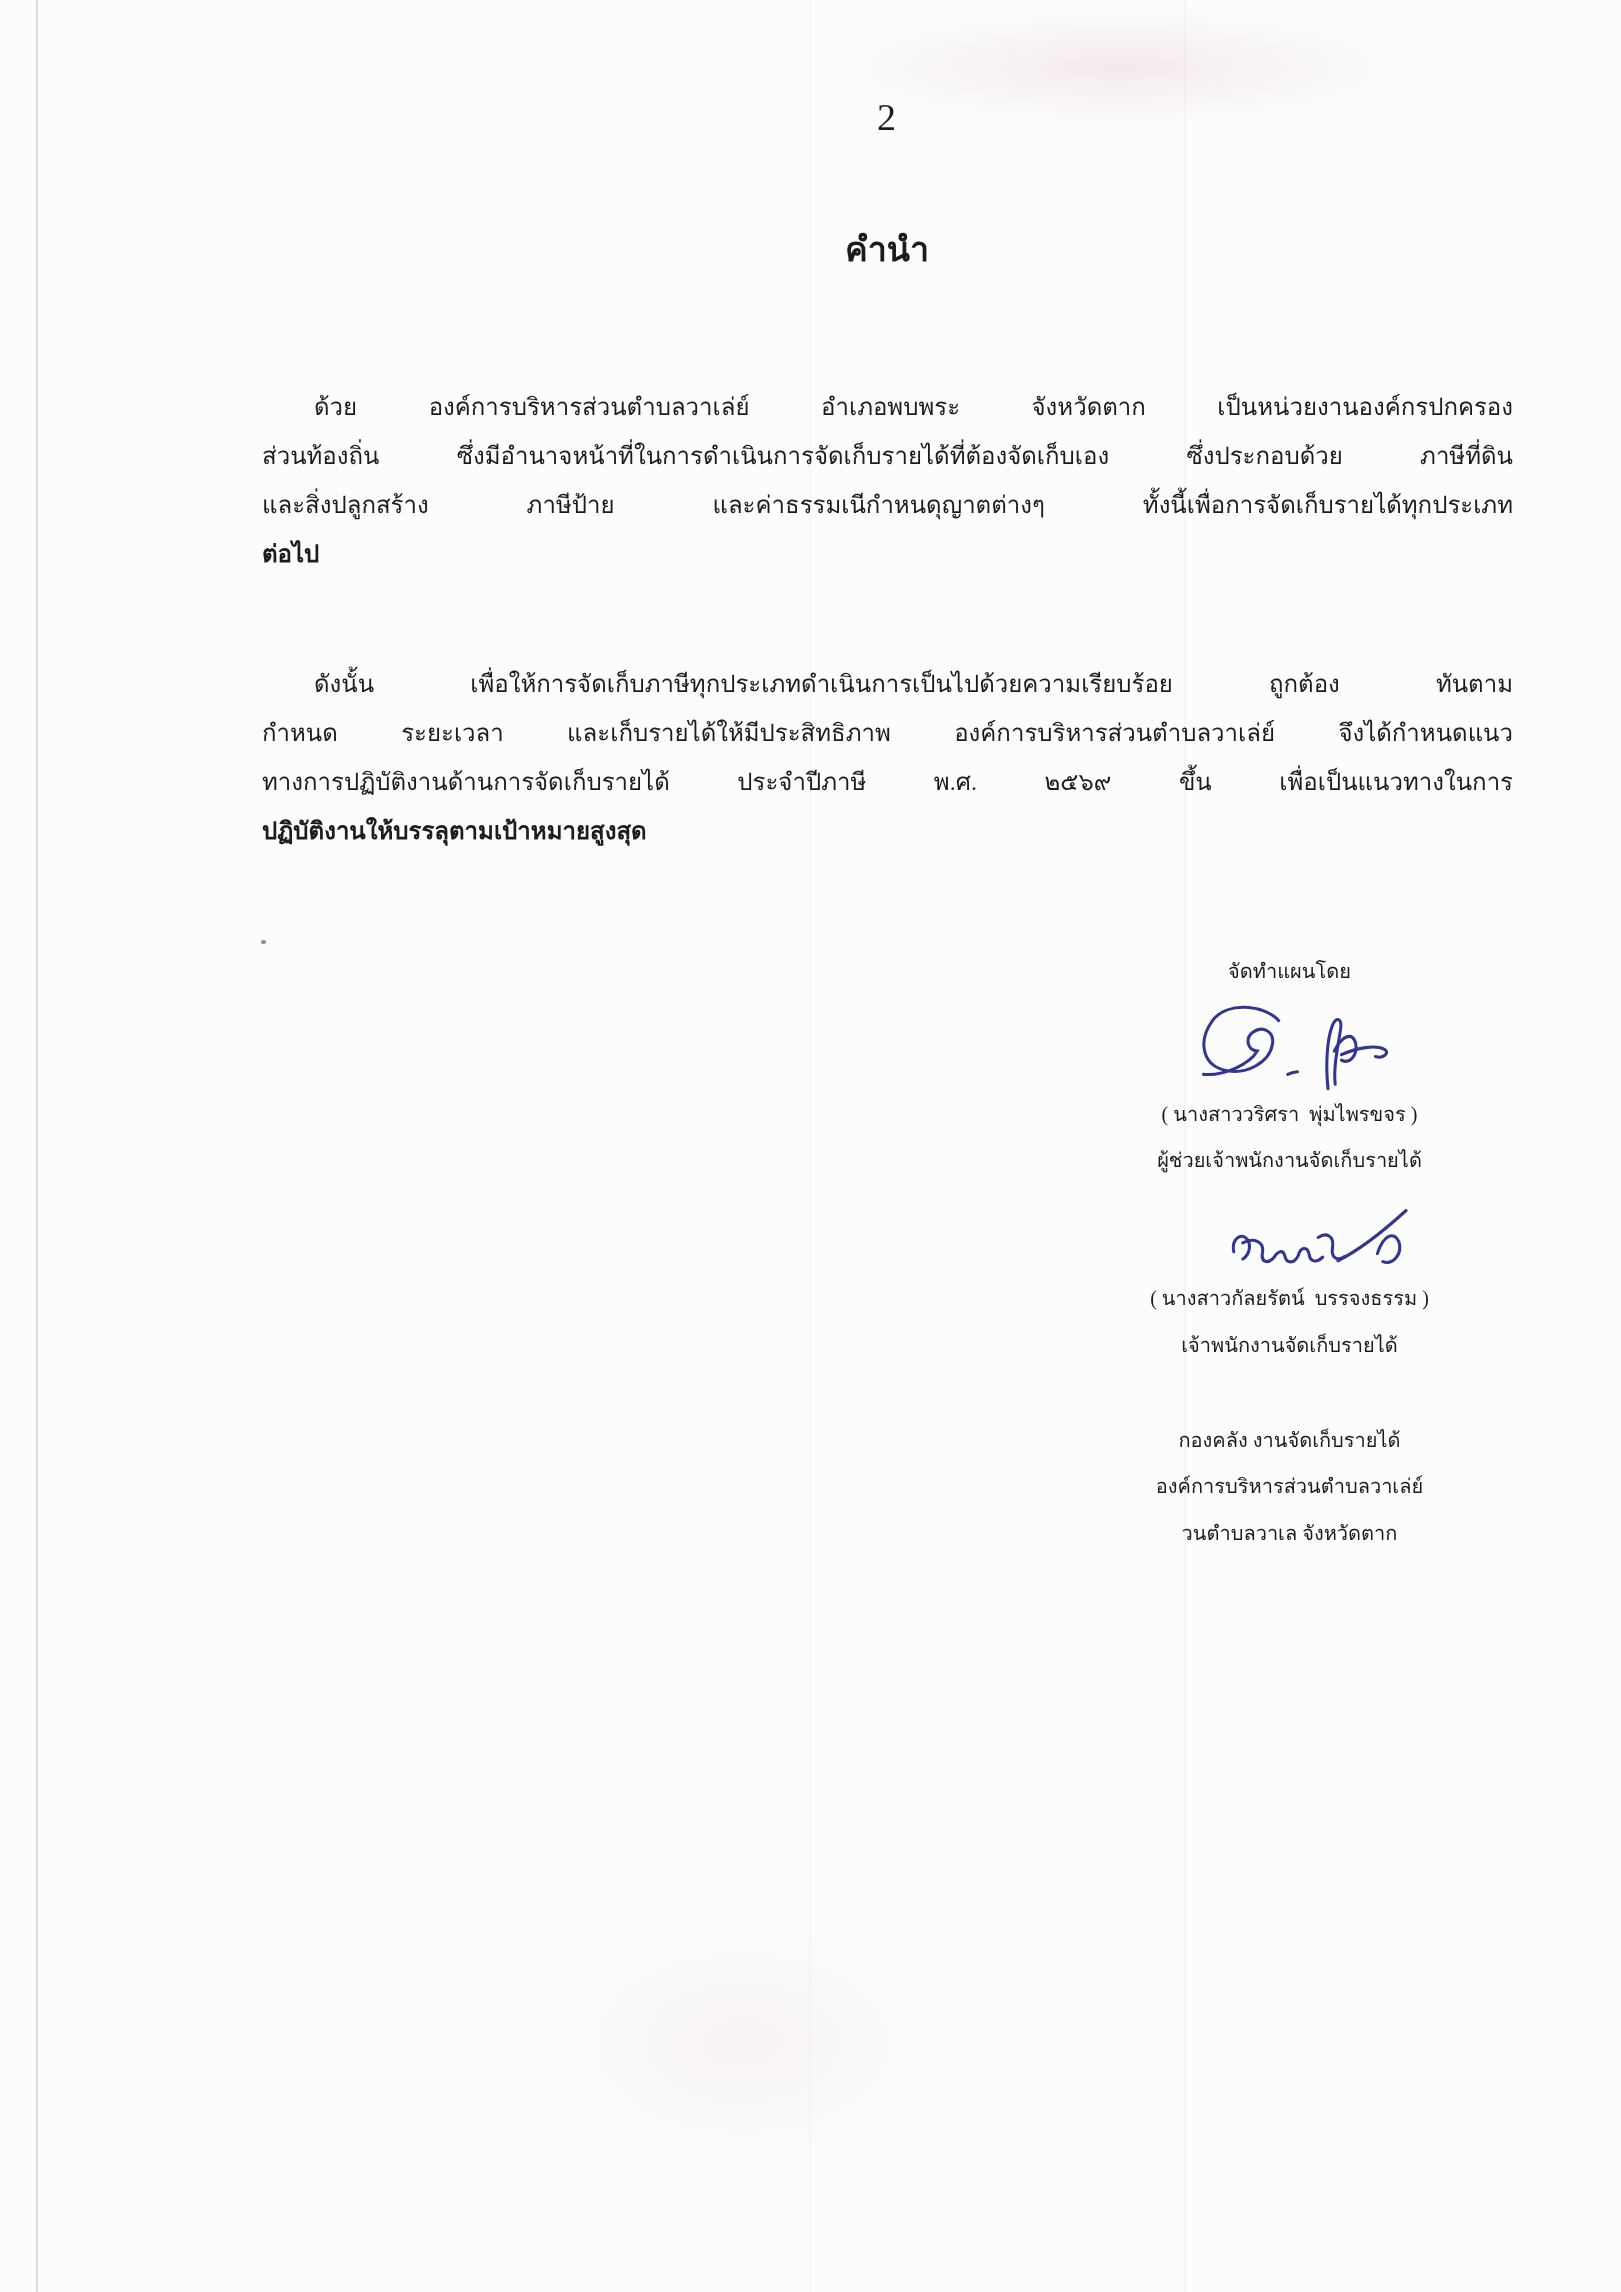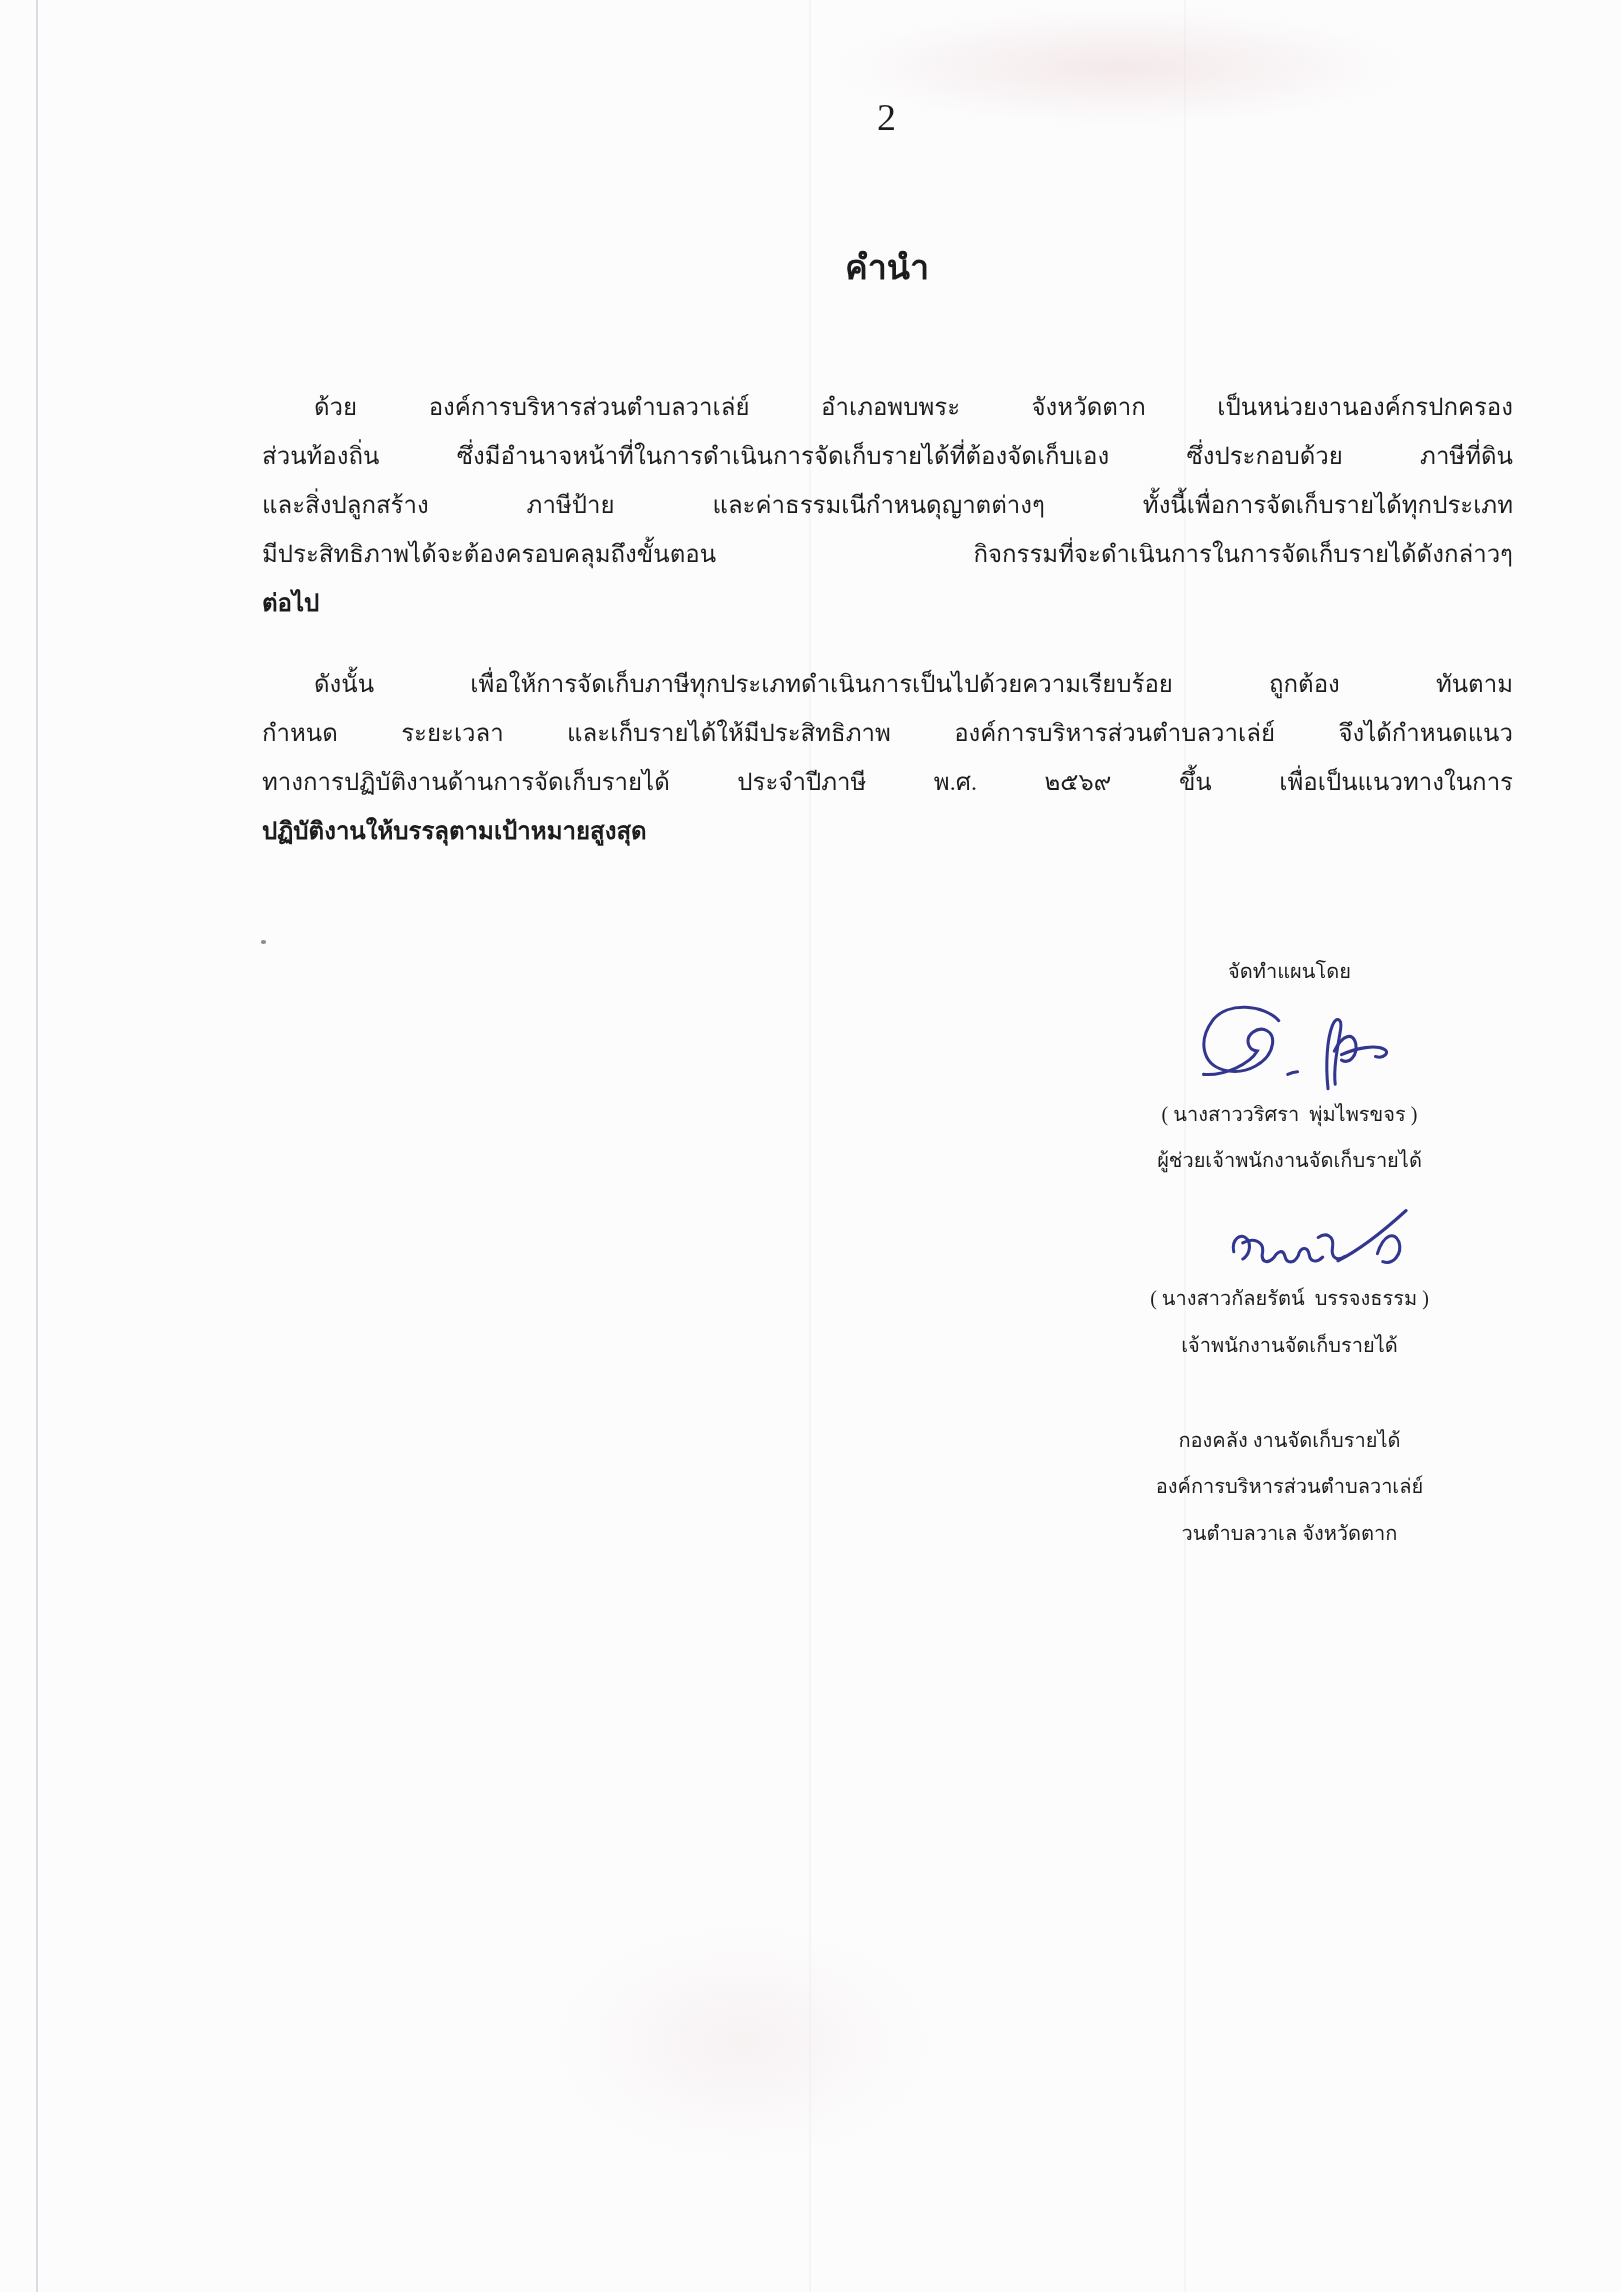--- a/index.html
+++ b/index.html
@@ -53,21 +53,21 @@
   .page-number {
     position: absolute;
     left: 260px; top: 95px;
     width: 1254px;
     text-align: center;
     font-size: 38px;
     letter-spacing: 0.9px;
   }
   .doc-title {
     position: absolute;
-    left: 260px; top: 240px;
+    left: 260px; top: 222px;
     width: 1254px;
     text-align: center;
     font-size: 34px;
     font-weight: bold;
   }
 
   .body-text {
     position: absolute;
     left: 262px;
     width: 1251px;
@@ -124,21 +124,20 @@
   <div class="speck"></div>
 
   <div class="page-number">2</div>
 
   <div class="doc-title">คำนำ</div>
 
   <div class="body-text p1">
     <div class="para-line indent">ด้วย องค์การบริหารส่วนตำบลวาเล่ย์ อำเภอพบพระ จังหวัดตาก เป็นหน่วยงานองค์กรปกครอง</div>
     <div class="para-line">ส่วนท้องถิ่น ซึ่งมีอำนาจหน้าที่ในการดำเนินการจัดเก็บรายได้ที่ต้องจัดเก็บเอง ซึ่งประกอบด้วย ภาษีที่ดิน</div>
     <div class="para-line">และสิ่งปลูกสร้าง ภาษีป้าย และค่าธรรมเนีกำหนดุญาตต่างๆ ทั้งนี้เพื่อการจัดเก็บรายได้ทุกประเภท</div>
-    <div class="para-line">มีประสิทธิภาพได้จะต้องครอบคลุมถึงขั้นตอน กิจกรรมที่จะดำเนินการในการจัดเก็บรายได้ดังกล่าวๆ</div>
     <div class="para-line last">ต่อไป</div>
   </div>
 
   <div class="body-text p2">
     <div class="para-line indent">ดังนั้น เพื่อให้การจัดเก็บภาษีทุกประเภทดำเนินการเป็นไปด้วยความเรียบร้อย ถูกต้อง ทันตาม</div>
     <div class="para-line">กำหนด ระยะเวลา และเก็บรายได้ให้มีประสิทธิภาพ องค์การบริหารส่วนตำบลวาเล่ย์ จึงได้กำหนดแนว</div>
     <div class="para-line">ทางการปฏิบัติงานด้านการจัดเก็บรายได้ ประจำปีภาษี พ.ศ. ๒๕๖๙ ขึ้น เพื่อเป็นแนวทางในการ</div>
     <div class="para-line last">ปฏิบัติงานให้บรรลุตามเป้าหมายสูงสุด</div>
   </div>
 

